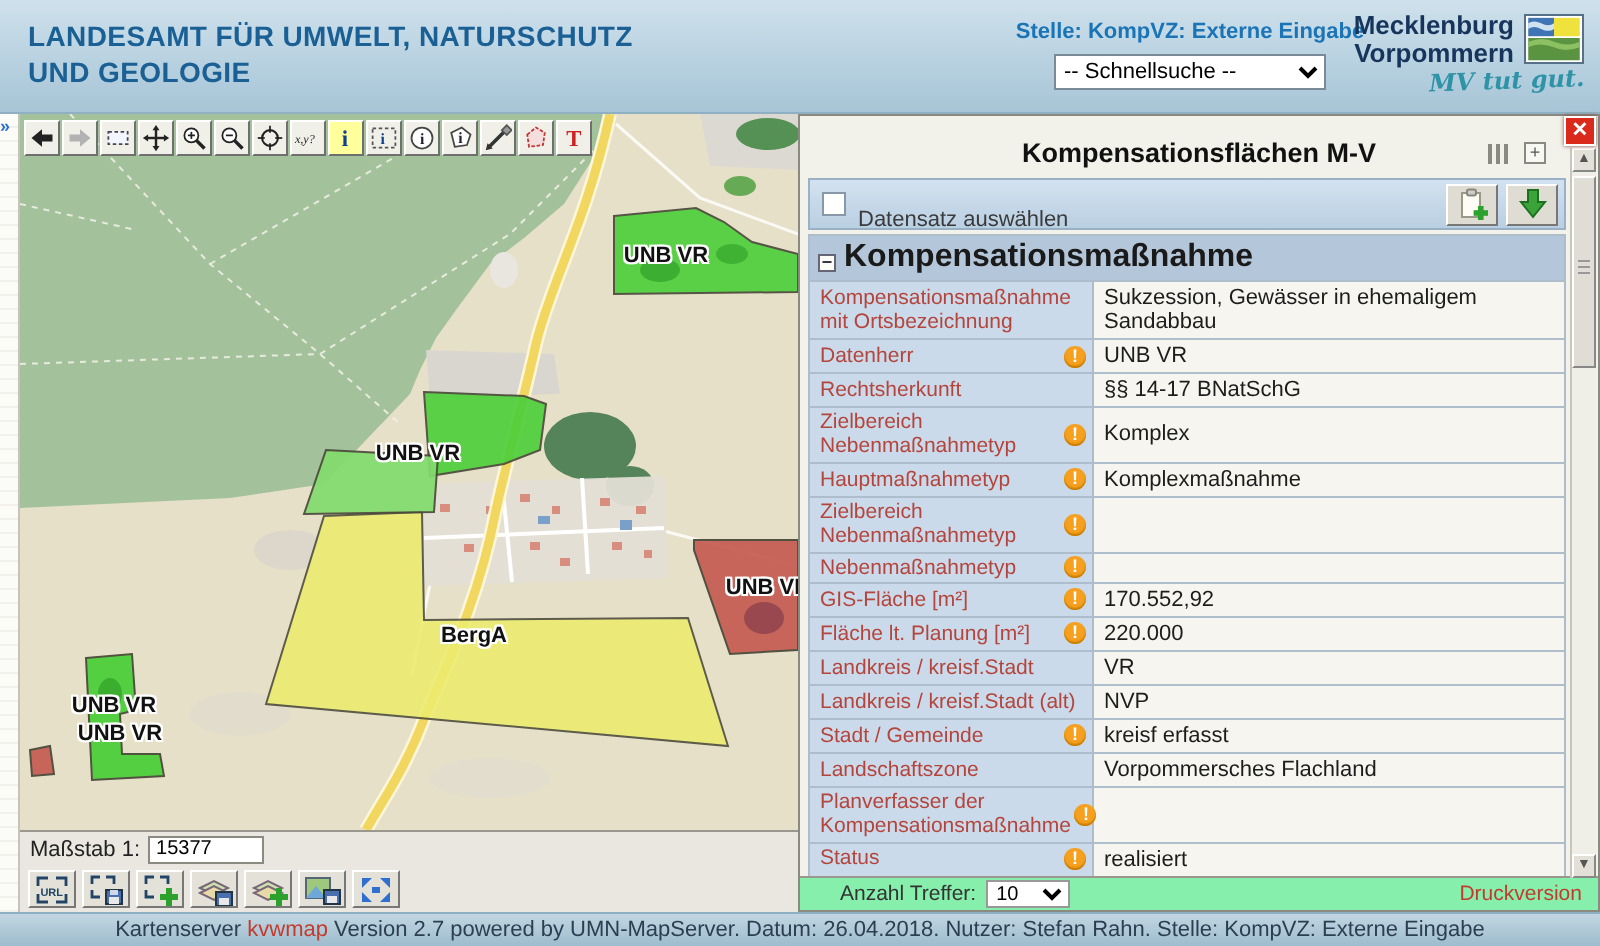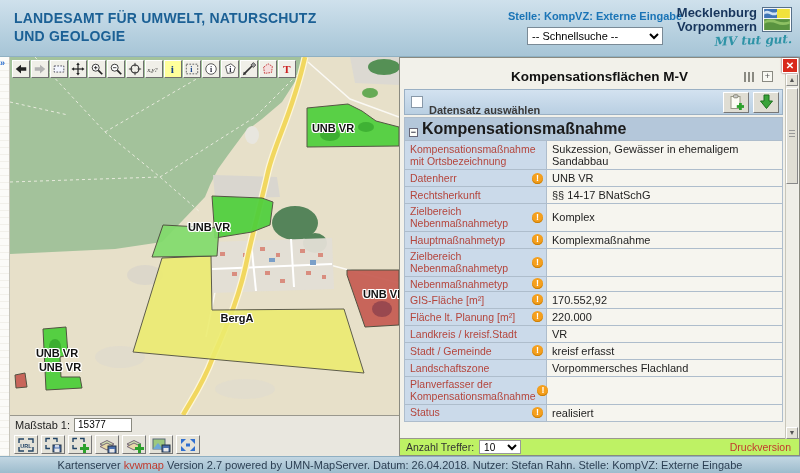--- a/index.html
+++ b/index.html
@@ -67,43 +67,43 @@
   .panel-title { text-align:center; font-size:13.5px; font-weight:bold; color:#111; padding-top:6px; }
   .title-icons { position:absolute; right:26px; top:8px; display:flex; gap:8px; align-items:center; }
   .cols-icon { display:inline-flex; gap:2px; cursor:pointer; }
   .cols-icon i { width:2px; height:10px; background:#8a8a82; display:block; }
   .expand-icon { width:11px; height:11px; border:1px solid #8a8a82; color:#555; font-size:9px;
     line-height:9px; text-align:center; cursor:pointer; background:#f8f8f2; }
 
   .select-bar { margin:2px 16px 0 4px; height:26px; background:linear-gradient(#d3e2f0,#b9cfe2);
     border:1px solid #9ab0c4; display:flex; align-items:center; padding:0 3px; }
   .select-bar .cb { width:12px; height:12px; background:#fff; border:1px solid #8898a8; margin:0 6px 0 3px; cursor:pointer; }
-  .select-bar-label { font-size:11px; font-weight:bold; color:#3a3a3a; flex:1;margin-top:16px; }
+  .select-bar-label { font-size:11px; font-weight:normal; color:#3a3a3a; flex:1;margin-top:16px; }
   .bar-btn { width:26px; height:21px; background:#dfddd3; border:1px solid; border-color:#fff #777 #777 #fff;
     display:flex; align-items:center; justify-content:center; margin-left:4px; cursor:pointer; padding:0; }
   .bar-btn svg { width:17px; height:16px; display:block; }
 
   .table-wrap { margin:2px 16px 0 4px; height:327px; overflow:hidden; }
   table.attr { width:100%; border-collapse:collapse; table-layout:fixed; }
   table.attr td { border:1px solid #aebdcc; vertical-align:middle; }
   .sect-row td { background:#b4c7da; font-size:16px; font-weight:bold; color:#1a1a1a; padding:2px 4px; }
   .collapse-box { display:inline-block; width:9px; height:9px; border:1px solid #667; background:#fdfdf8;
     font-size:9px; line-height:7px; text-align:center; color:#334; margin-right:4px; vertical-align:-1px; cursor:pointer; }
   .collapse-box::before { content:"−"; }
   td.lbl { width:142px; background:#cbdaea; padding:1px 3px 1px 5px; }
   .lblwrap { display:flex; align-items:center; justify-content:space-between; gap:2px; }
   .lbl-text { font-size:10.5px; color:#b4453c; line-height:1.18; }
   .warn-icon { flex:0 0 11px; width:11px; height:11px; border-radius:50%; background:#f5a01e;
     color:#fff; font-size:9px; font-weight:bold; line-height:11px; text-align:center;
     box-shadow:inset 0 -1px 1px #c67a00; cursor:pointer; }
   .warn-icon::before { content:"!"; }
   td.val { background:#f6f5ef; padding:2px 5px; font-size:11px; color:#1d1d1d; height:15px; }
 
-  .hits-bar { position:absolute; left:0; bottom:0; width:399px; height:17px; background:#bef264;
-    border-top:1px solid #9a988e; display:flex; align-items:center; padding:0 8px 0 6px; }
+  .hits-bar { position:absolute; left:0; bottom:0; width:399px; height:17px; background:#86efac;
+    border-top:1px solid #9a988e; display:flex; align-items:center; padding:0 8px 0 20px; }
   .hits-label { font-size:10.5px; color:#333; margin-right:5px; }
   .hits-select { width:42px; height:14px; font-size:10px; font-family:"Liberation Sans",sans-serif;
     border:1px solid #999; background:#fff; }
   .print-link { margin-left:auto; font-size:10.5px; color:#c23b2e; text-decoration:none; cursor:pointer; }
 
   .vscroll { position:absolute; right:1px; top:16px; width:13px; height:365px;
     background:#efeee7; border-left:1px solid #c8c6ba; }
   .vs-btn { position:absolute; left:0; width:12px; height:12px; background:#e3e1d7;
     border:1px solid; border-color:#fff #888 #888 #fff; font-size:7px; line-height:10px;
     text-align:center; color:#555; cursor:pointer; }
@@ -550,20 +550,29 @@
   <tr>
     <td class="lbl">
       <div class="lblwrap">
         <span class="lbl-text">Landkreis / kreisf.Stadt</span>
 
       </div>
     </td>
     <td class="val">VR</td>
   </tr>
 
+  <tr>
+    <td class="lbl">
+      <div class="lblwrap">
+        <span class="lbl-text">Landkreis / kreisf.Stadt (alt)</span>
+
+      </div>
+    </td>
+    <td class="val">NVP</td>
+  </tr>
 
   <tr>
     <td class="lbl">
       <div class="lblwrap">
         <span class="lbl-text">Stadt / Gemeinde</span>
         <span class="warn-icon"></span>
       </div>
     </td>
     <td class="val">kreisf erfasst</td>
   </tr>

